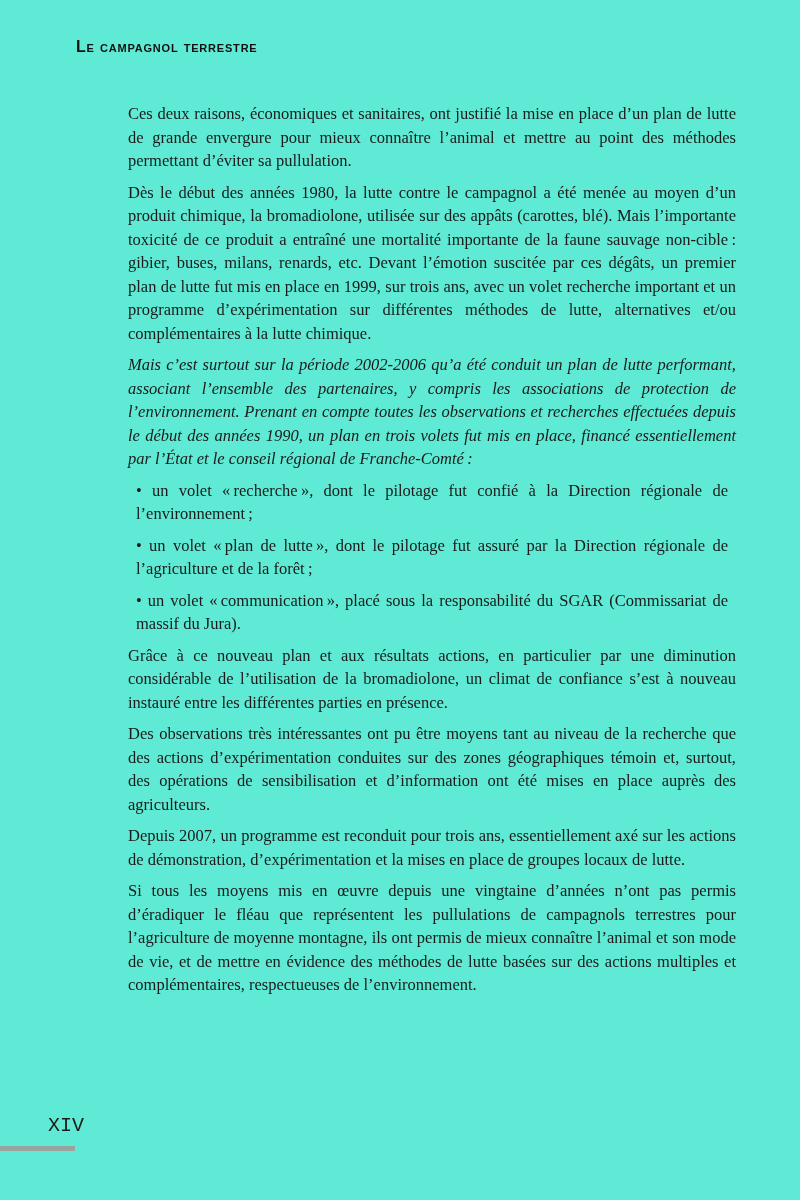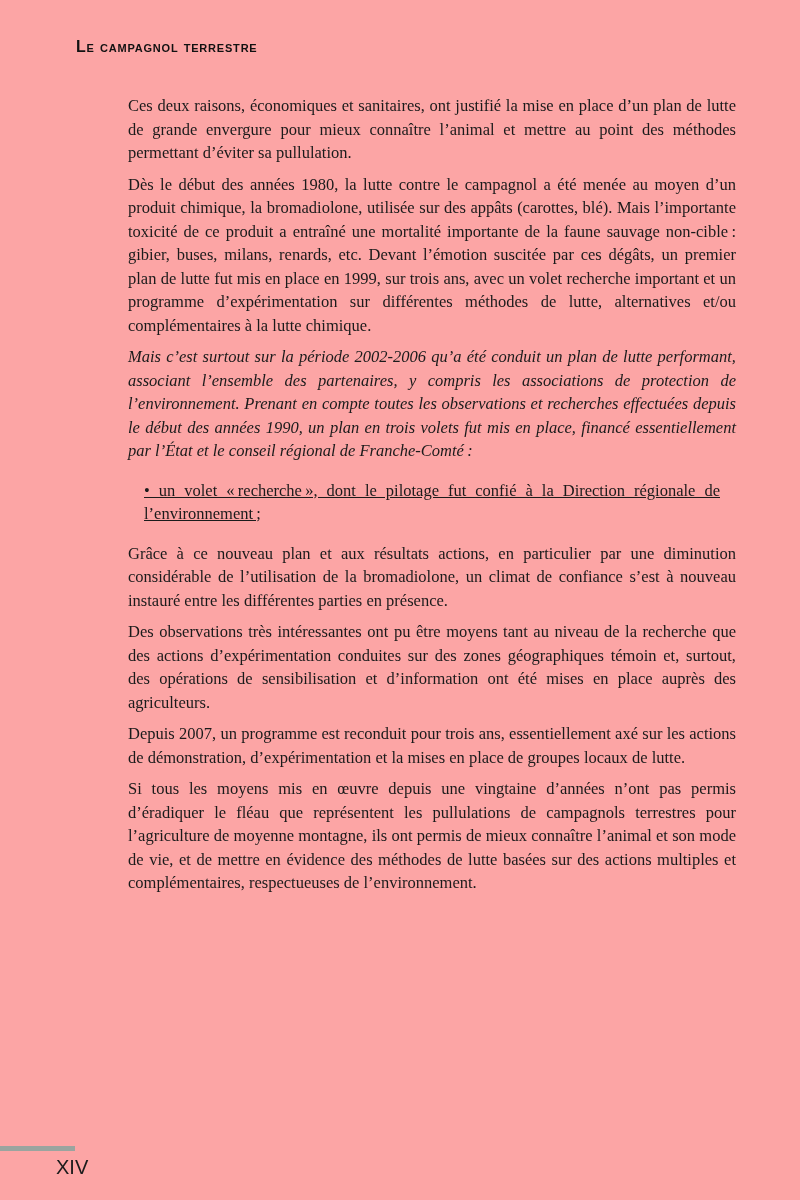--- a/index.html
+++ b/index.html
@@ -5,21 +5,21 @@
     html, body { margin: 0; padding: 0; }
     body {
       width: 800px; height: 1200px;
       background: #ffffff;
       font-family: "Liberation Serif", serif;
       color: #1b1b1b;
     }
     .page {
       position: relative;
       width: 800px; height: 1200px;
-      background: #fca5a5;
+      background: #5eead4;
       overflow: hidden;
     }
     .running-header {
       position: absolute;
       left: 76px; top: 38px;
       font-family: "Liberation Sans", sans-serif;
       font-variant: small-caps;
       font-weight: 700;
       font-size: 16px;
       letter-spacing: 0.8px;
@@ -27,51 +27,52 @@
     }
     .body-text {
       position: absolute;
       left: 128px; top: 94px;
       width: 608px;
       font-size: 16.5px;
       line-height: 23.5px;
       text-align: justify;
       color: #1b1b1b;
     }
-    .body-text p { margin: 0 0 8px 0; }
-    .body-text p.bullet { margin: 16px; text-decoration: underline; }
+    .body-text p { margin: 8px 0 8px 0; }
+    .body-text p.bullet { margin: 8px; }
     .body-text p.paragraph:has(+ p.bullet) { margin-bottom: 0; font-style: italic; }
     .page-number {
       position: absolute;
-      left: 56px; top: 1112px;
-      font-family: Liberation Sans, sans-serif;
+      left: 48px; top: 1112px;
+      font-family: Liberation Mono, monospace;
       font-size: 20px;
       line-height: 28px;
       color: #1b1b1b;
-      margin-top: 41px;
     }
     .footer-bar {
       position: absolute;
       left: 0; top: 1146px;
       width: 75px; height: 5px;
       background: #9aa49f;
     }
   </style>
 </head>
 <body>
 
 <div class="page">
 
   <div class="running-header">Le campagnol terrestre</div>
 
   <main class="body-text" id="body-text">
       <p class="paragraph">Ces deux raisons, économiques et sanitaires, ont justifié la mise en place d’un plan de lutte de grande envergure pour mieux connaître l’animal et mettre au point des méthodes permettant d’éviter sa pullulation.</p>
       <p class="paragraph">Dès le début des années 1980, la lutte contre le campagnol a été menée au moyen d’un produit chimique, la bromadiolone, utilisée sur des appâts (carottes, blé). Mais l’importante toxicité de ce produit a entraîné une mortalité importante de la faune sauvage non-cible : gibier, buses, milans, renards, etc. Devant l’émotion suscitée par ces dégâts, un premier plan de lutte fut mis en place en 1999, sur trois ans, avec un volet recherche important et un programme d’expérimentation sur différentes méthodes de lutte, alternatives et/ou complémentaires à la lutte chimique.</p>
       <p class="paragraph">Mais c’est surtout sur la période 2002-2006 qu’a été conduit un plan de lutte performant, associant l’ensemble des partenaires, y compris les associations de protection de l’environnement. Prenant en compte toutes les observations et recherches effectuées depuis le début des années 1990, un plan en trois volets fut mis en place, financé essentiellement par l’État et le conseil régional de Franche-Comté :</p>
       <p class="bullet">• un volet « recherche », dont le pilotage fut confié à la Direction régionale de l’environnement ;</p>
+      <p class="bullet">• un volet « plan de lutte », dont le pilotage fut assuré par la Direction régionale de l’agriculture et de la forêt ;</p>
+      <p class="bullet">• un volet « communication », placé sous la responsabilité du SGAR (Commissariat de massif du Jura).</p>
       <p class="paragraph">Grâce à ce nouveau plan et aux résultats actions, en particulier par une diminution considérable de l’utilisation de la bromadiolone, un climat de confiance s’est à nouveau instauré entre les différentes parties en présence.</p>
       <p class="paragraph">Des observations très intéressantes ont pu être moyens tant au niveau de la recherche que des actions d’expérimentation conduites sur des zones géographiques témoin et, surtout, des opérations de sensibilisation et d’information ont été mises en place auprès des agriculteurs.</p>
       <p class="paragraph">Depuis 2007, un programme est reconduit pour trois ans, essentiellement axé sur les actions de démonstration, d’expérimentation et la mises en place de groupes locaux de lutte.</p>
       <p class="paragraph">Si tous les moyens mis en œuvre depuis une vingtaine d’années n’ont pas permis d’éradiquer le fléau que représentent les pullulations de campagnols terrestres pour l’agriculture de moyenne montagne, ils ont permis de mieux connaître l’animal et son mode de vie, et de mettre en évidence des méthodes de lutte basées sur des actions multiples et complémentaires, respectueuses de l’environnement.</p>
     </main>
 
   <div class="page-number">XIV</div>
 
   <div class="footer-bar" style="background-color: rgb(154, 164, 159);"></div>
 

